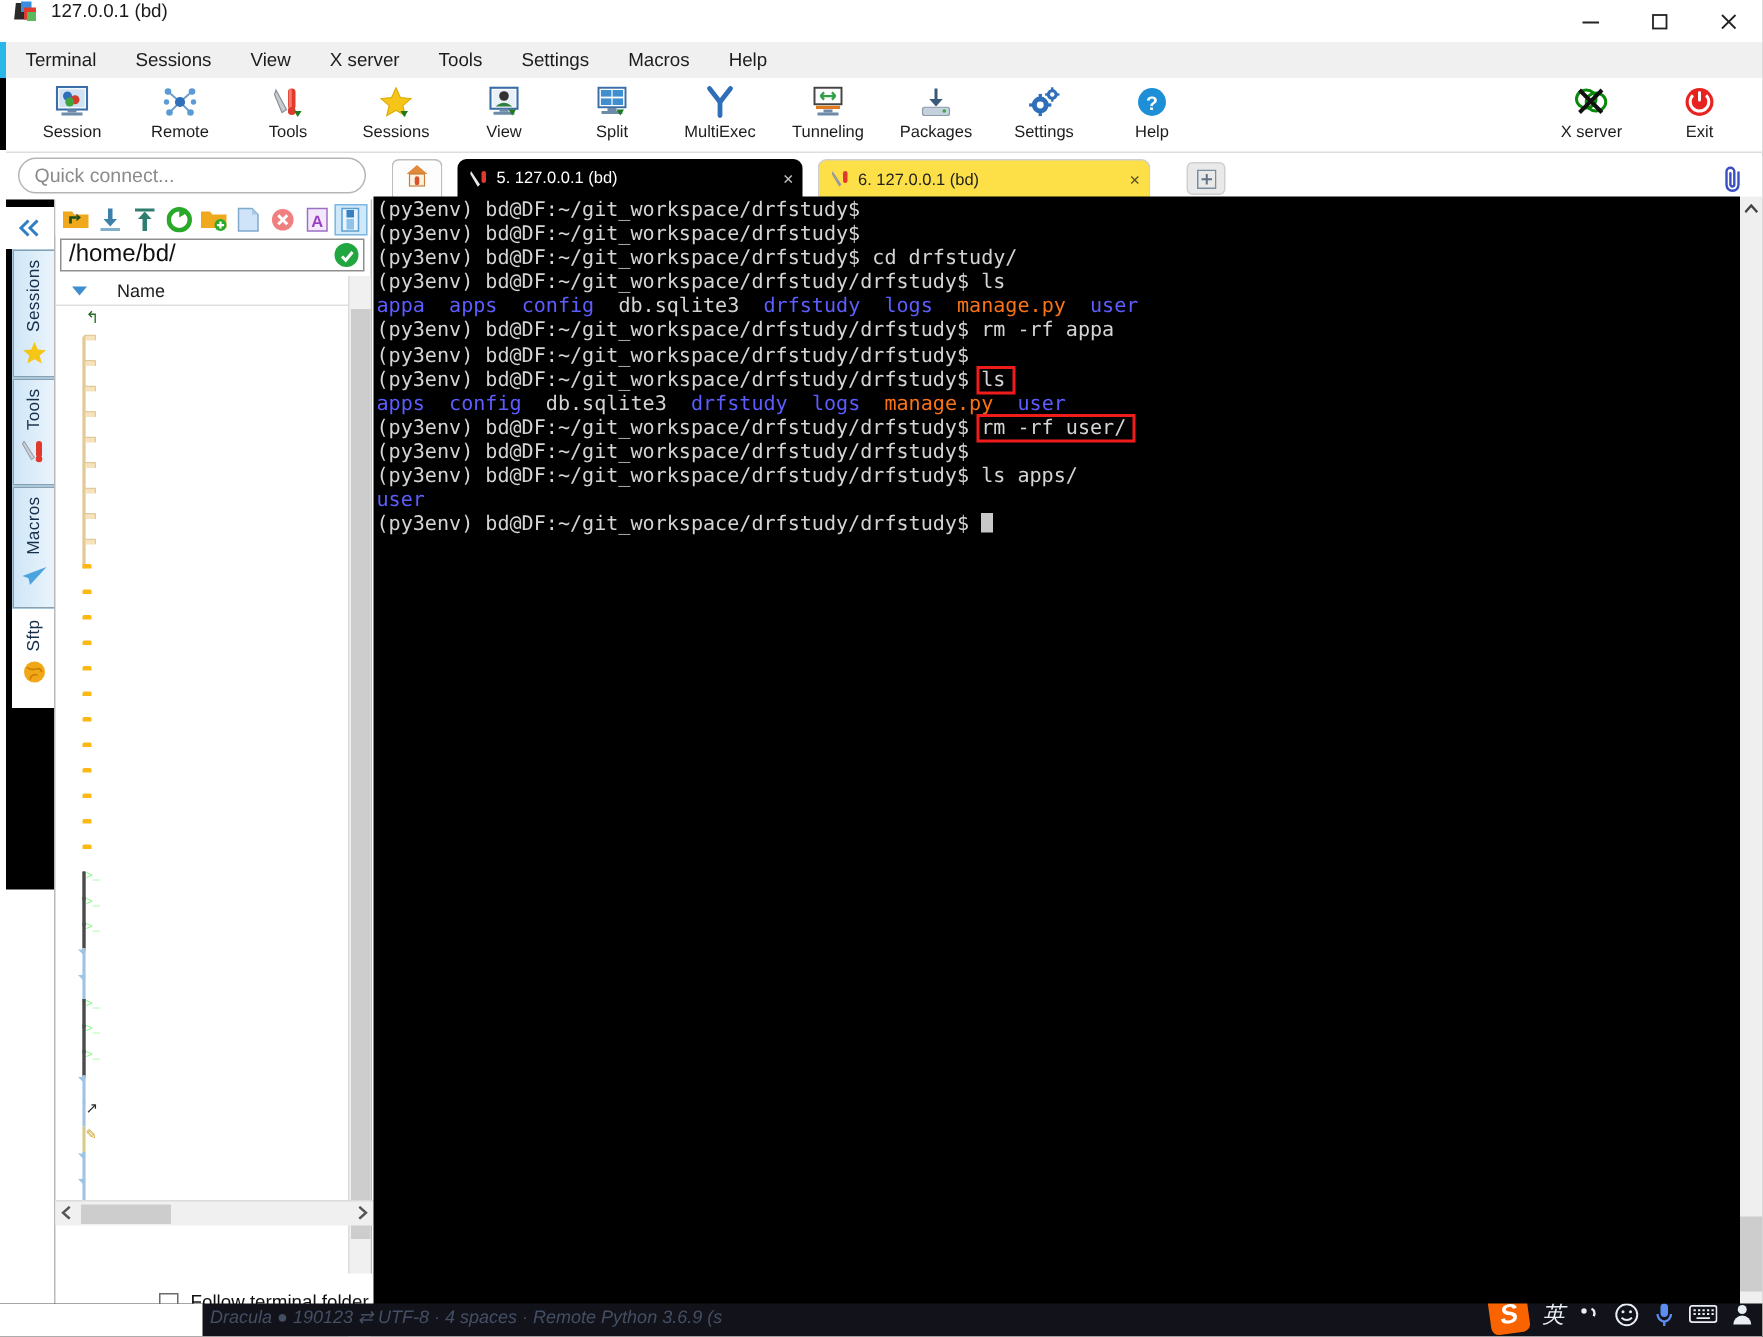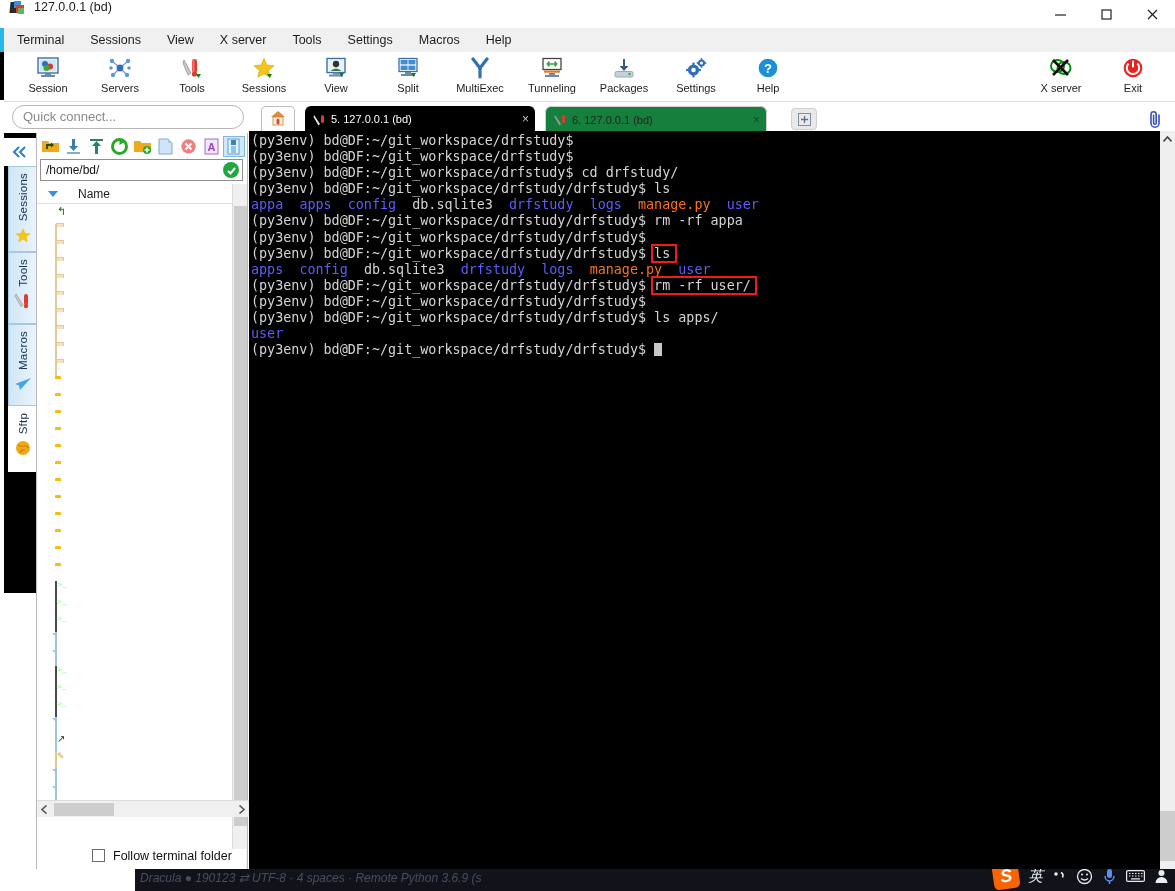--- a/index.html
+++ b/index.html
@@ -80,21 +80,21 @@
     position:absolute;left:36px;top:133px;width:212px;height:745px;
     background:#ffffff;border:1px solid #b9b9b9;border-top:none;
   }
   .sftp-toolbar{height:24px;display:flex;align-items:center;padding:2px 2px 0 3px;gap:1px;background:#fff;}
   .sft-ic{width:23px;height:21px;display:flex;align-items:center;justify-content:center;position:relative;}
   .sft-ic.sel{background:#cfe9fb;border:1px solid #7fb7de;}
   .pathbar{
     margin:2px 4px 0 3px;height:22px;border:1px solid #8f8f8f;background:#fff;
     display:flex;align-items:center;justify-content:space-between;padding:0 3px 0 5px;
   }
-  .pathbar .p{font-size:12px;color:#111;}
+  .pathbar .p{font-size:16px;color:#111;}
   .ok-circle{width:16px;height:16px;border-radius:50%;background:#22a63f;display:flex;align-items:center;justify-content:center;}
 
   .hdrrow{height:20px;display:flex;align-items:center;border-bottom:1px solid #e0e0e0;margin-top:3px;padding-left:5px;position:relative;}
   .sort-caret{width:0;height:0;border-left:5px solid transparent;border-right:5px solid transparent;border-top:6px solid #3f8fd0;margin-right:20px;margin-left:6px;}
   .hdr-name{font-size:12px;color:#1c1c1c;}
   .hdr-scroll{position:absolute;right:0;top:0;width:15px;height:20px;background:#f0f0f0;border-left:1px solid #dcdcdc;display:flex;align-items:center;justify-content:center;}
 
   .filelist{
     position:absolute;left:0;top:73px;width:196px;height:722px;overflow:hidden;
   }
@@ -127,42 +127,42 @@
   .hscroll{position:absolute;left:0;bottom:60px;width:212px;height:17px;background:#f0f0f0;border-top:1px solid #dcdcdc;display:flex;align-items:center;justify-content:space-between;padding:0 3px;}
   .hthumb{position:absolute;left:17px;top:2px;width:60px;height:13px;background:#cdcdcd;}
 
   .rmon{
     position:absolute;left:3px;bottom:30px;width:206px;height:28px;
     background:#e3e3e3;border:1px solid #c6c6c6;
     display:flex;align-items:center;justify-content:center;gap:8px;
   }
   .rmon .lab{font-size:12.5px;color:#111;}
   .follow{
-    position:absolute;left:3px;bottom:2px;width:206px;height:26px;
-    display:flex;align-items:flex-start;gap:8px;padding-left:52px;background:#fff;
+    position:absolute;left:17px;bottom:2px;width:206px;height:26px;
+    display:flex;align-items:flex-end;gap:8px;padding-left:52px;background:#fff;
   }
   .chk{width:13px;height:13px;border:1px solid #6b6b6b;background:#fff;}
   .follow .lab{font-size:12.5px;color:#111;}
 
   
   .tabstrip{
     position:absolute;left:249px;top:104px;width:926px;height:28px;
     background:#ffffff;
   }
   .home-tab{
     position:absolute;left:12px;top:2px;width:34px;height:26px;
     background:#fdfdfd;border:1px solid #bdbdbd;border-bottom:none;border-radius:5px 5px 0 0;
     display:flex;align-items:center;justify-content:center;
   }
   .tab{
     position:absolute;top:2px;height:26px;border-radius:6px 6px 0 0;
     display:flex;align-items:center;padding:0 6px 0 8px;
   }
   .tab.active{background:#000;color:#fff;}
-  .tab.inactive{background:#15803d;color:#222;border:1px solid #cfcfcf;border-bottom:none;}
+  .tab.inactive{background:#fde047;color:#222;border:1px solid #cfcfcf;border-bottom:none;}
   .tab .tico{width:13px;height:13px;margin-right:5px;position:relative;flex:none;}
   .tab .tlab{font-size:11px;white-space:nowrap;}
   .tab .tx{margin-left:auto;font-size:12px;opacity:.75;padding-left:22px;}
   .newtab{
     position:absolute;top:4px;width:26px;height:22px;background:#e9e9e9;
     border:1px solid #cfcfcf;border-radius:4px;display:flex;align-items:center;justify-content:center;
   }
   .clip{position:absolute;right:10px;top:4px;width:20px;height:22px;display:flex;align-items:center;justify-content:center;}
 
   
@@ -272,21 +272,21 @@
             <line x1="12" y1="11" x2="19" y2="18" stroke="#6d9cc8" stroke-width="1.2"></line>
             <circle cx="12" cy="11" r="3.4" fill="#2f6fba"></circle>
             <circle cx="4" cy="4" r="2.2" fill="#5b9bd5"></circle>
               <circle cx="20" cy="4" r="2.2" fill="#5b9bd5"></circle>
             <circle cx="5" cy="18" r="2.2" fill="#5b9bd5"></circle>
               <circle cx="19" cy="18" r="2.2" fill="#5b9bd5"></circle>
             <circle cx="21" cy="11" r="1.8" fill="#5b9bd5"></circle>
               <circle cx="3" cy="11" r="1.8" fill="#5b9bd5"></circle>
           </svg>
         </div>
-        <div class="tb-lb">Servers</div>
+        <div class="tb-lb">Remote</div>
       </div>
 
       <div class="tb-btn">
         <div class="tb-ic">
           <svg width="24" height="22" viewBox="0 0 24 22">
             <path d="M4 3 L11 16 L8 18 L3 6 Z" fill="#c9ccd1" stroke="#8b9099" stroke-width="0.8"></path>
             <rect x="12" y="2" width="5" height="14" rx="2.4" fill="#e03a2c"></rect>
             <rect x="12.5" y="2.5" width="2" height="13" fill="#f27a6e"></rect>
             <circle cx="14.5" cy="17" r="2.6" fill="#e03a2c"></circle>
             <path d="M16 17 l5 0 l-2.5 4 z" fill="#1d7a1d"></path>

